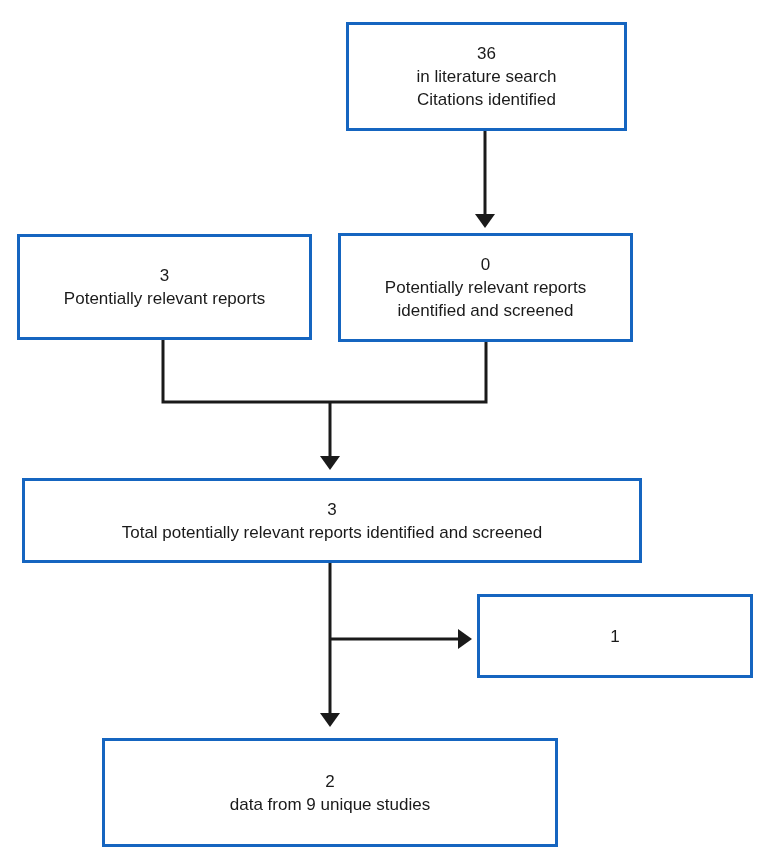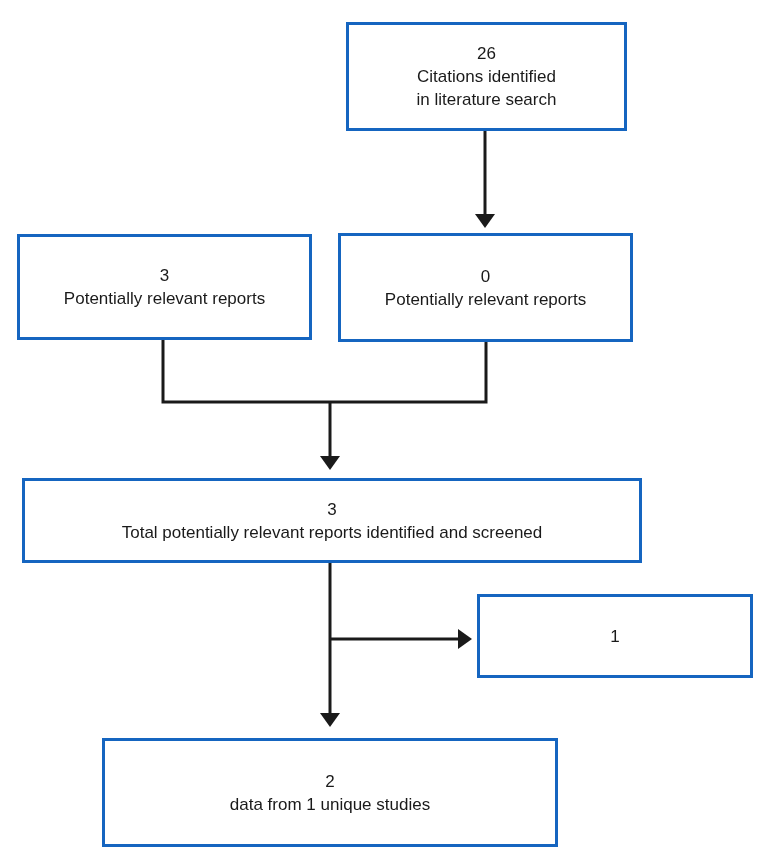--- a/index.html
+++ b/index.html
@@ -80,42 +80,43 @@
       <polygon points="330,727 320,713 340,713"></polygon>
     </g>
 
     <g>
       <line x1="330" y1="639" x2="458" y2="639"></line>
       <polygon points="472,639 458,629 458,649"></polygon>
     </g>
   </svg>
 
   <div class="flow-box" id="box-citations">
-    <div class="count">26</div>
+    <div class="count">36</div>
+    <div class="line">in literature search</div>
     <div class="line">Citations identified</div>
-    <div class="line">in literature search</div>
   </div>
 
   <div class="flow-box" id="box-other">
     <div class="count">3</div>
     <div class="line">Potentially relevant reports</div>
   </div>
 
   <div class="flow-box" id="box-screened">
     <div class="count">0</div>
     <div class="line">Potentially relevant reports</div>
+    <div class="line">identified and screened</div>
   </div>
 
   <div class="flow-box" id="box-total">
     <div class="count">3</div>
     <div class="line">Total potentially relevant reports identified and screened</div>
   </div>
 
   <div class="flow-box" id="box-excluded">
     <div class="count">1</div>
   </div>
 
   <div class="flow-box" id="box-included">
     <div class="count">2</div>
-    <div class="line">data from 1 unique studies</div>
+    <div class="line">data from 9 unique studies</div>
   </div>
 
 </div>
 
 </body></html>

